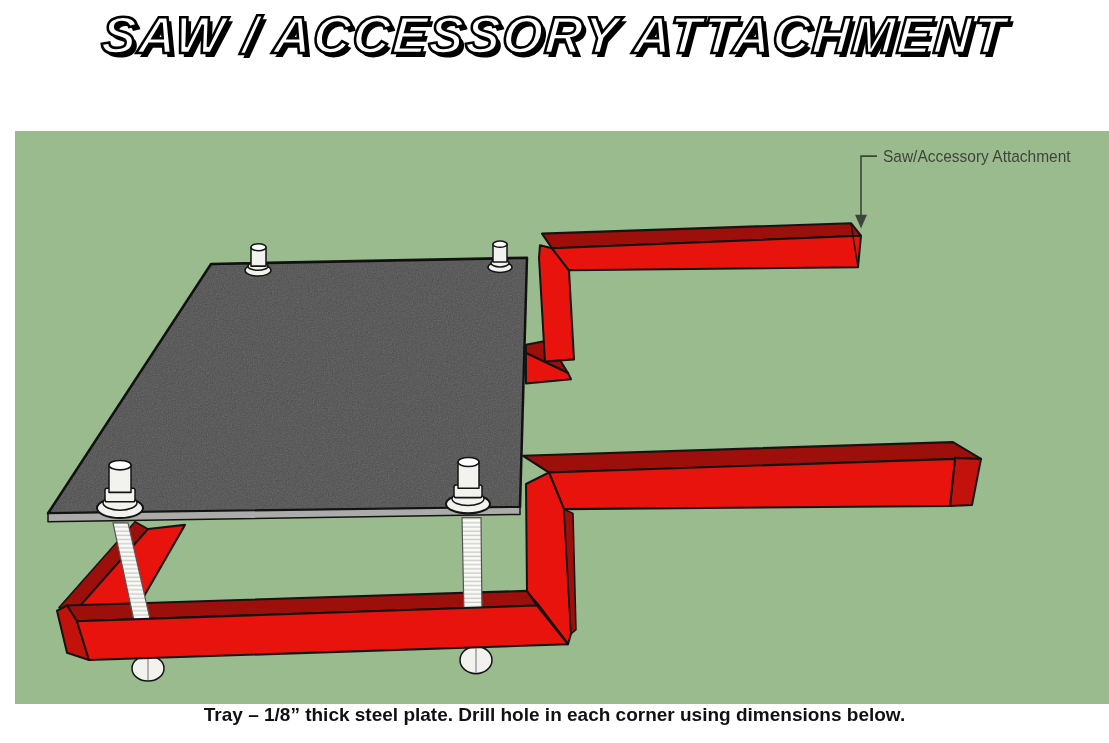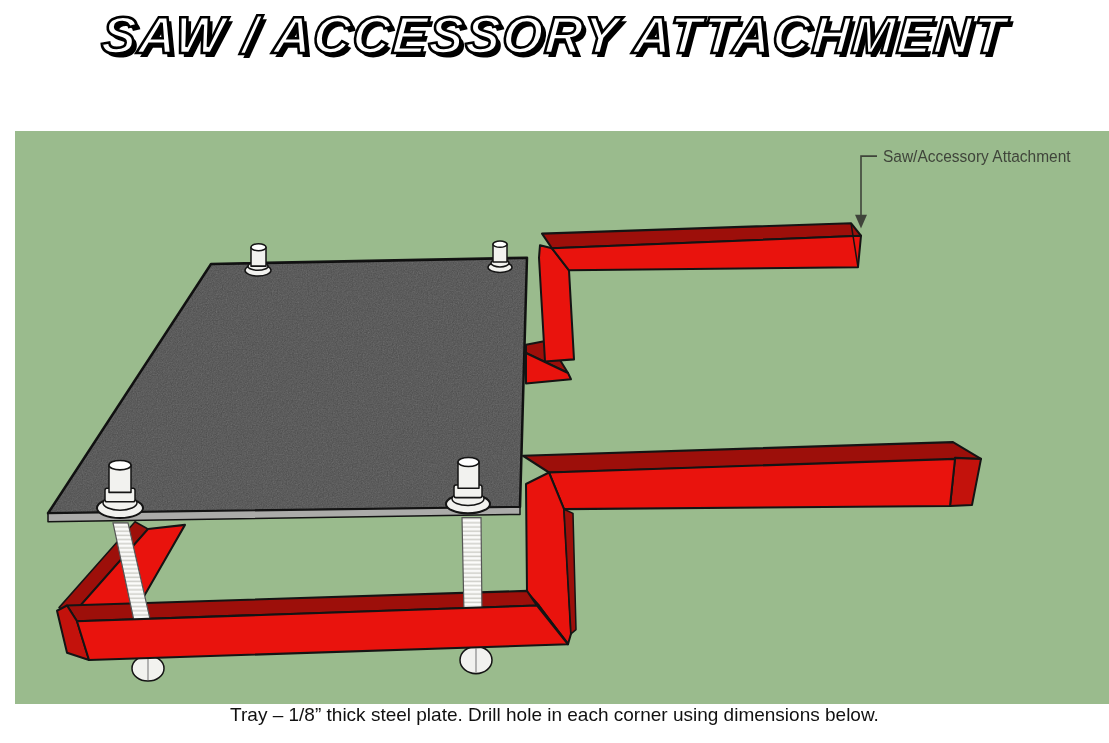--- a/index.html
+++ b/index.html
@@ -14,21 +14,21 @@
     font-size:52px;letter-spacing:2px;line-height:66px;
     color:var(--title-fill);
     -webkit-text-stroke:2.6px var(--title-outline);
     text-shadow:4px 4px 0 var(--title-outline);
     transform:skewX(-4deg);
   }
   .scene{position:absolute;top:131px;left:15px;width:1109px;height:573px;}
   .scene svg{display:block;width:100%;height:100%;}
   .caption{
     position:absolute;top:704px;left:0;width:100%;text-align:center;
-    font-size:19px;color:var(--caption-text);
+    font-size:19px;color:var(--caption-text);font-weight:bold;
   }
   
   .f-bg{fill:var(--scene-bg);}
   .f-red{fill:var(--red-bright);}
   .f-redd{fill:var(--red-dark);}
   .f-redm{fill:var(--red-mid);}
   .f-steel{fill:var(--steel);}
   .f-sedge{fill:var(--steel-edge);}
   .f-bolt{fill:var(--bolt-fill);}
   .ol{stroke:var(--outline);stroke-width:2;stroke-linejoin:round;}

